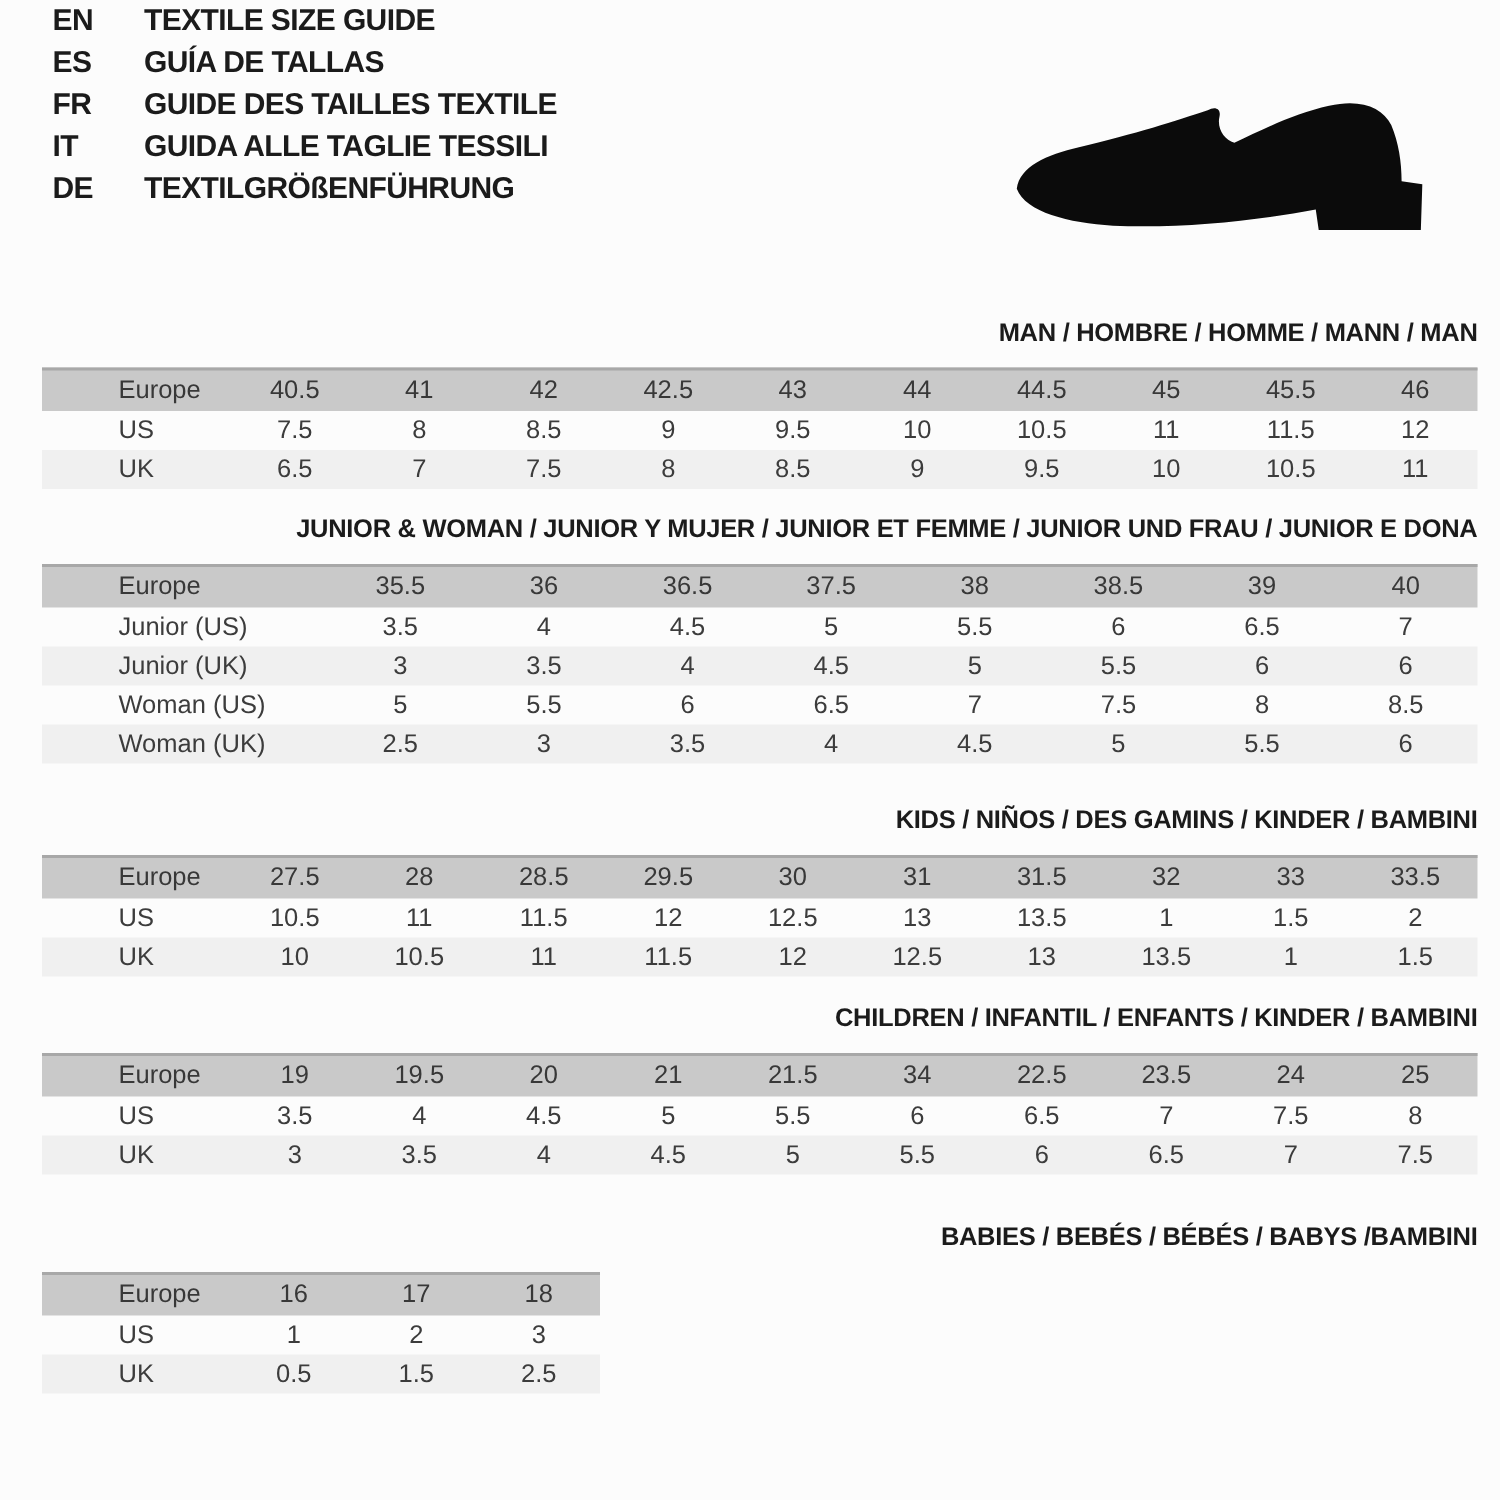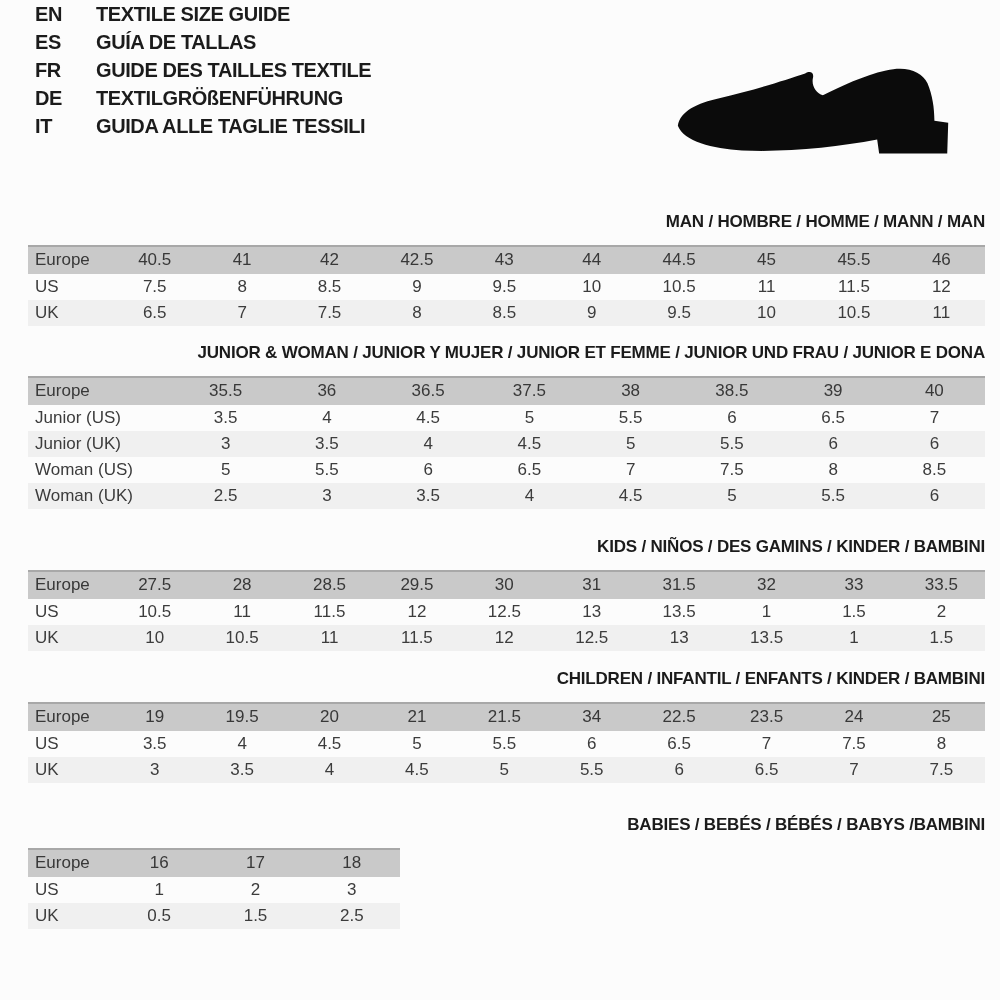--- a/index.html
+++ b/index.html
@@ -32,21 +32,21 @@
 
   
   .tables { margin-left: 28px; width: 957px; }
   .section-title {
     font-weight: bold; font-size: 17px; letter-spacing: -0.2px;
     margin: 0 0 13px 7px; white-space: nowrap; text-align: right;
   }
   .size-table { width: 100%; }
   .size-table.babies { width: 372px; }
 
-  .trow { display: flex; height: 26px; line-height: 26px; font-size: 17px; color: #3c3c3c; }
+  .trow { display: flex; height: 26px; line-height: 26px; font-size: 17px; color: #3c3c3c; padding-left: 44px; }
   .trow.thead { background: #c9c9c9; border-top: 2px solid #a8a8a8; height: 27px; color: #383838; }
   .trow:not(.thead):nth-child(odd) { background: #f0f0f0; }
   .tlabel { width: 76px; padding-left: 7px; text-align: left; white-space: nowrap; }
   .cols-8 .tlabel { width: 140px; }
   .tcell { flex: 1; text-align: center; }
 
   .sec-man      { margin-top: 72px; }
   .sec-junior   { margin-top: 17px; }
   .sec-kids     { margin-top: 28px; }
   .sec-children { margin-top: 18px; }
@@ -64,26 +64,26 @@
     </div>
     <div class="lang-row">
       <span class="lang-code">ES</span>
       <span class="lang-label">GUÍA DE TALLAS</span>
     </div>
     <div class="lang-row">
       <span class="lang-code">FR</span>
       <span class="lang-label">GUIDE DES TAILLES TEXTILE</span>
     </div>
     <div class="lang-row">
+      <span class="lang-code">IT</span>
+      <span class="lang-label">GUIDA ALLE TAGLIE TESSILI</span>
+    </div>
+    <div class="lang-row">
       <span class="lang-code">DE</span>
       <span class="lang-label">TEXTILGRÖßENFÜHRUNG</span>
-    </div>
-    <div class="lang-row">
-      <span class="lang-code">IT</span>
-      <span class="lang-label">GUIDA ALLE TAGLIE TESSILI</span>
     </div>
   </div>
 
 
   <div class="shoe">
     <svg viewBox="0 0 300 118" xmlns="http://www.w3.org/2000/svg" aria-hidden="true">
       <path fill="#0b0b0b" d="
         M10,76
         C12,61 30,53 52,48
         C90,39 118,30 139,23

